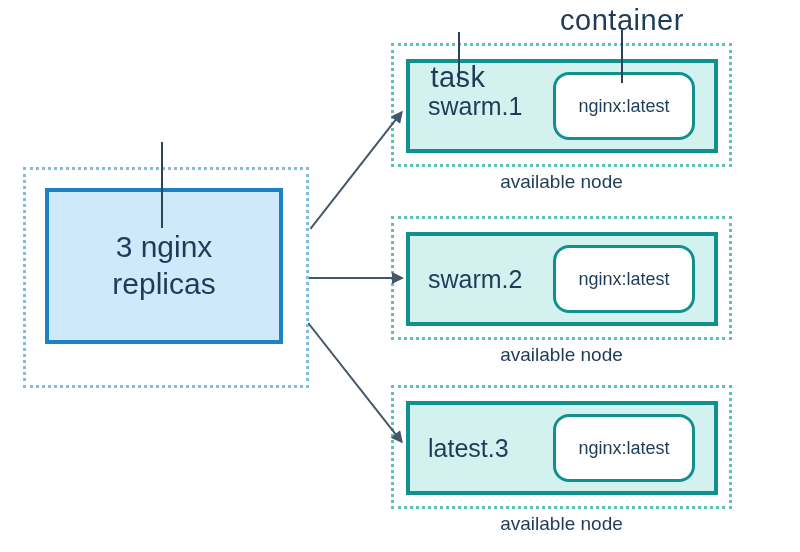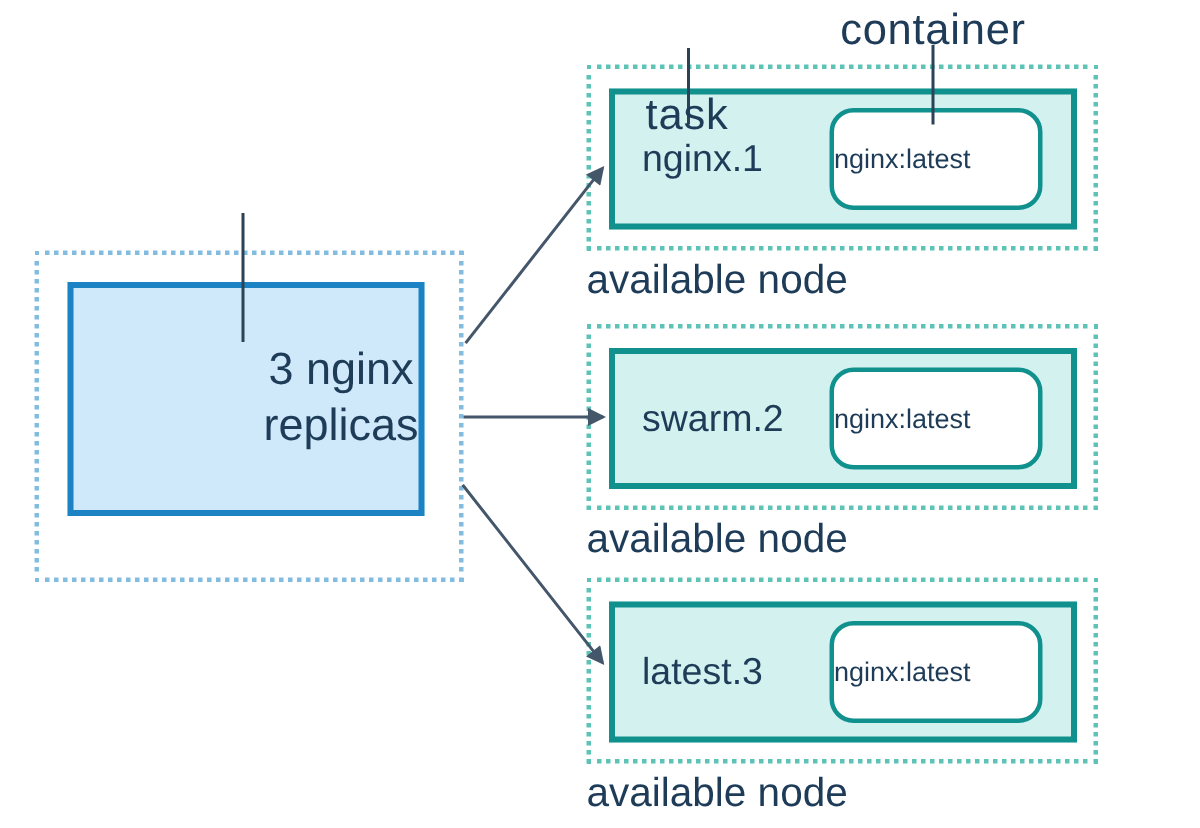--- a/index.html
+++ b/index.html
@@ -51,31 +51,32 @@
   }
   .manager-box {
     position: absolute;
     left: 19px; top: 18px;
     width: 238px; height: 156px;
     box-sizing: border-box;
     border: 4px solid var(--manager-border, #1b82c4);
     background: var(--manager-fill, #cfe9fa);
     display: flex;
     align-items: center;
-    justify-content: flex-end;
+    justify-content: center;
   }
   .manager-text {
     font-size: 30px;
     line-height: 1.22;
     text-align: center;
     white-space: pre-line;
   }
   .caption {
-    font-size: 27px;
+    font-size: 19px;
     color: var(--text, #1e3c58);
+    text-align: center;
   }
   .manager-caption {
     position: absolute;
     left: 0; right: 0;
     bottom: 10px;
   }
 
   
   .node {
     position: absolute;
@@ -110,20 +111,21 @@
     right: 19px;
     top: 50%;
     transform: translateY(-50%);
     width: 142px; height: 68px;
     box-sizing: border-box;
     border: 3px solid var(--node-border, #11918d);
     border-radius: 16px;
     background: var(--container-fill, #ffffff);
     display: flex;
     align-items: center;
+    justify-content: center;
     font-size: 18px;
   }
   .node-caption {
     margin-top: 4px;
   }
 
   
   .arrows {
     position: absolute;
     left: 0; top: 0;
@@ -154,21 +156,21 @@
   <div class="swarm-dotted">
     <div class="manager-box">
       <div class="manager-text">3 nginx
 replicas</div>
     </div>
   </div>
 
   <div class="node node-1">
     <div class="node-dotted">
       <div class="node-box">
-        <span class="task-name">nginx.1</span>
+        <span class="task-name">swarm.1</span>
         <div class="container-box">
           <span>nginx:latest</span>
         </div>
       </div>
     </div>
     <div class="caption node-caption">available node</div>
   </div>
 
   <div class="node node-2">
     <div class="node-dotted">

